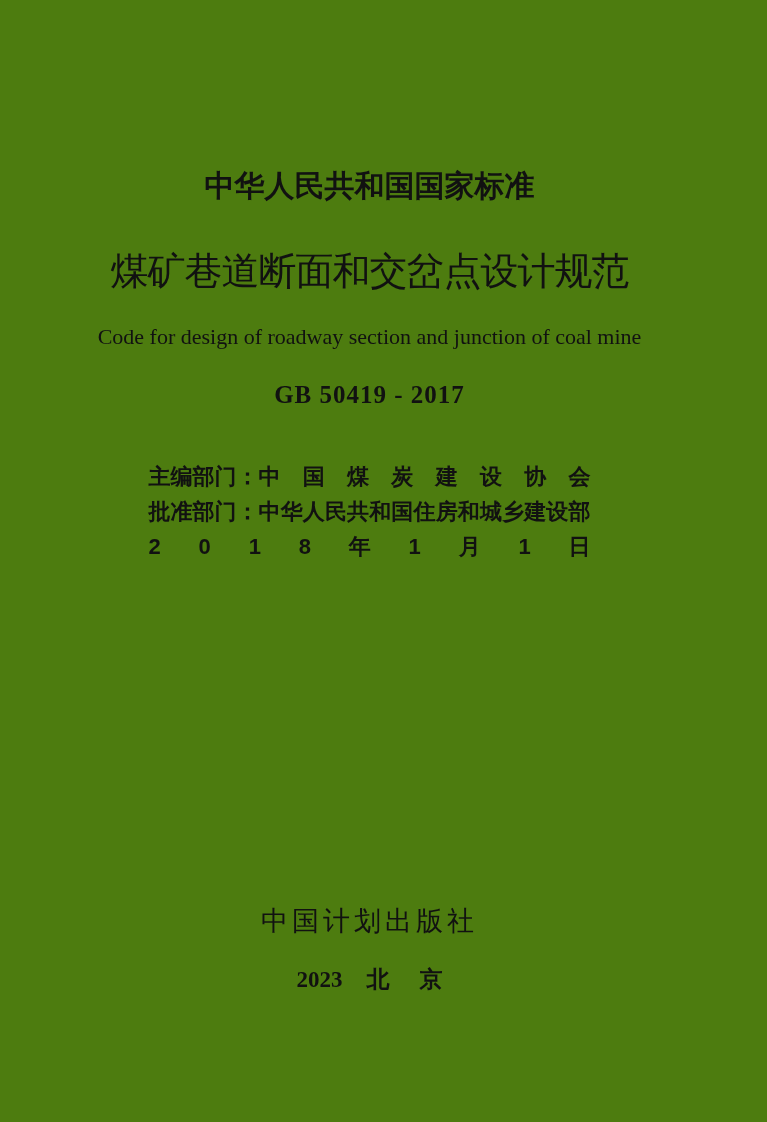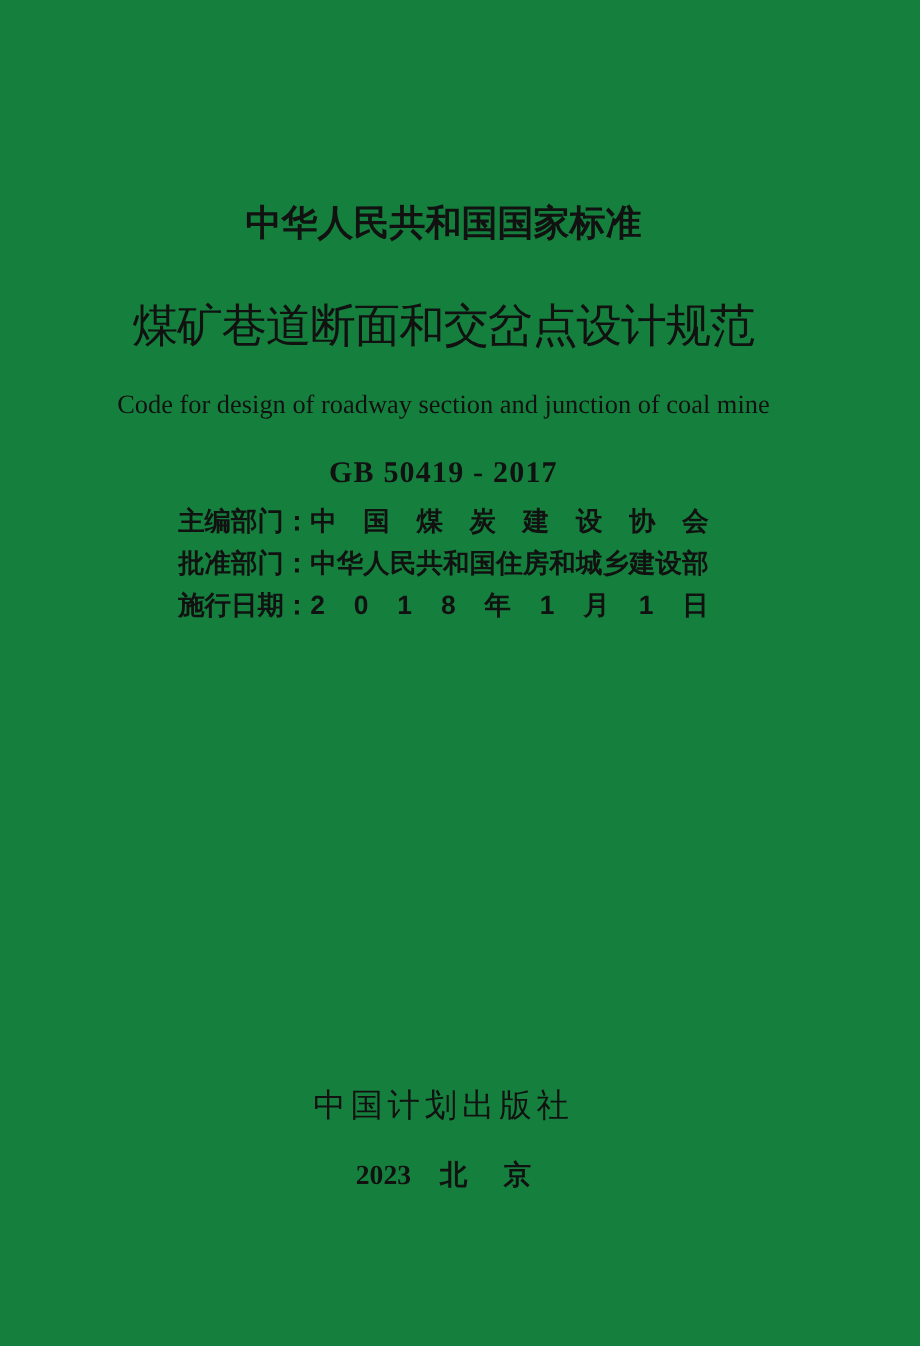--- a/index.html
+++ b/index.html
@@ -4,21 +4,21 @@
 <style>
   html, body {
     margin: 0;
     padding: 0;
     background: #ffffff;
   }
   .page {
     position: relative;
     width: 767px;
     height: 1122px;
-    background: #15803d;
+    background: #4d7c0f;
     color: #111111;
     overflow: hidden;
     margin: 0 auto;
   }
   
   .block {
     position: absolute;
     left: 0;
     right: 0;
     text-align: center;
@@ -47,21 +47,21 @@
   }
   .gb-number {
     top: 381px;
     font-family: "Liberation Serif", serif;
     font-weight: bold;
     font-size: 25px;
     letter-spacing: 1px;
   }
   .dept {
     position: absolute;
-    top: 417px;
+    top: 459px;
     left: 50%;
     transform: translateX(-50%) translateX(-14px);
     width: 442px;
     font-family: "Liberation Sans", sans-serif;
     font-weight: bold;
     font-size: 22px;
   }
   .dept-line {
     display: flex;
     align-items: baseline;
@@ -134,21 +134,20 @@
           <span>房</span>
           <span>和</span>
           <span>城</span>
           <span>乡</span>
           <span>建</span>
           <span>设</span>
           <span>部</span>
         </span>
     </div>
     <div class="dept-line">
-      <span class="dept-label">施行日期：</span>
       <span class="spread">
           <span>2</span>
           <span>0</span>
           <span>1</span>
           <span>8</span>
           <span>年</span>
           <span>1</span>
           <span>月</span>
           <span>1</span>
           <span>日</span>

